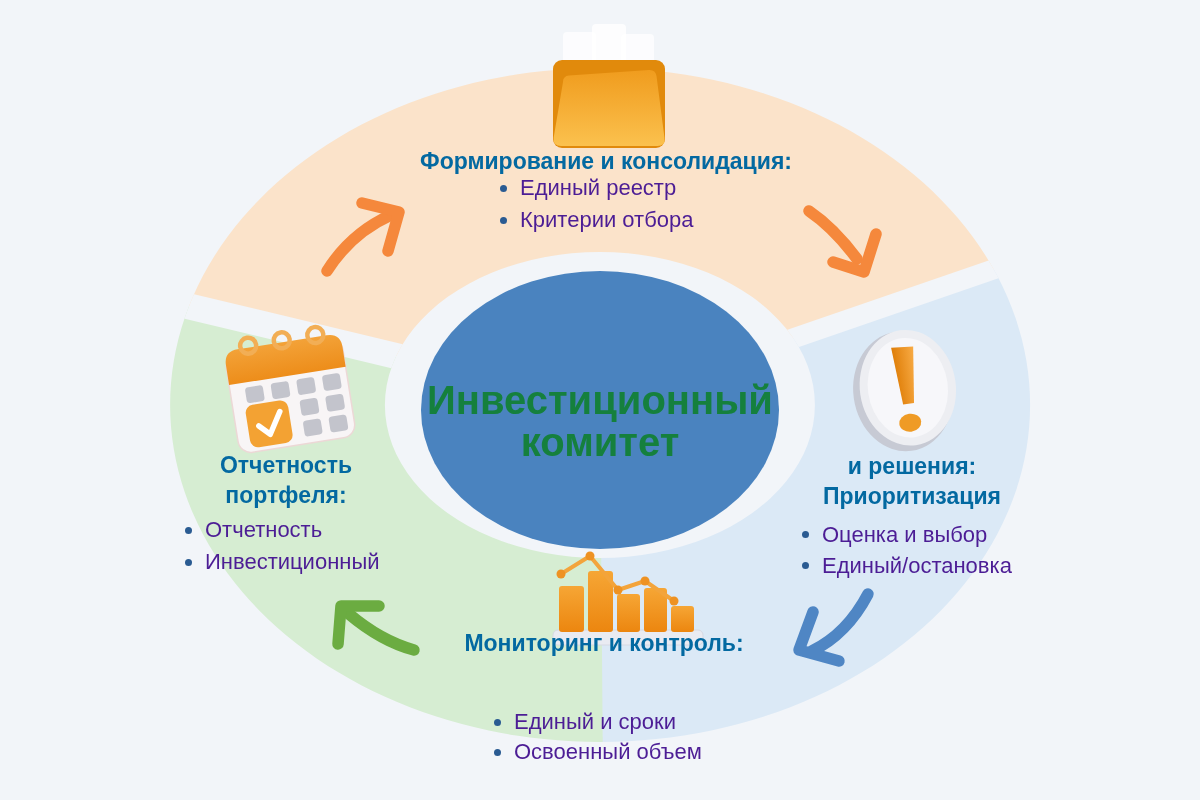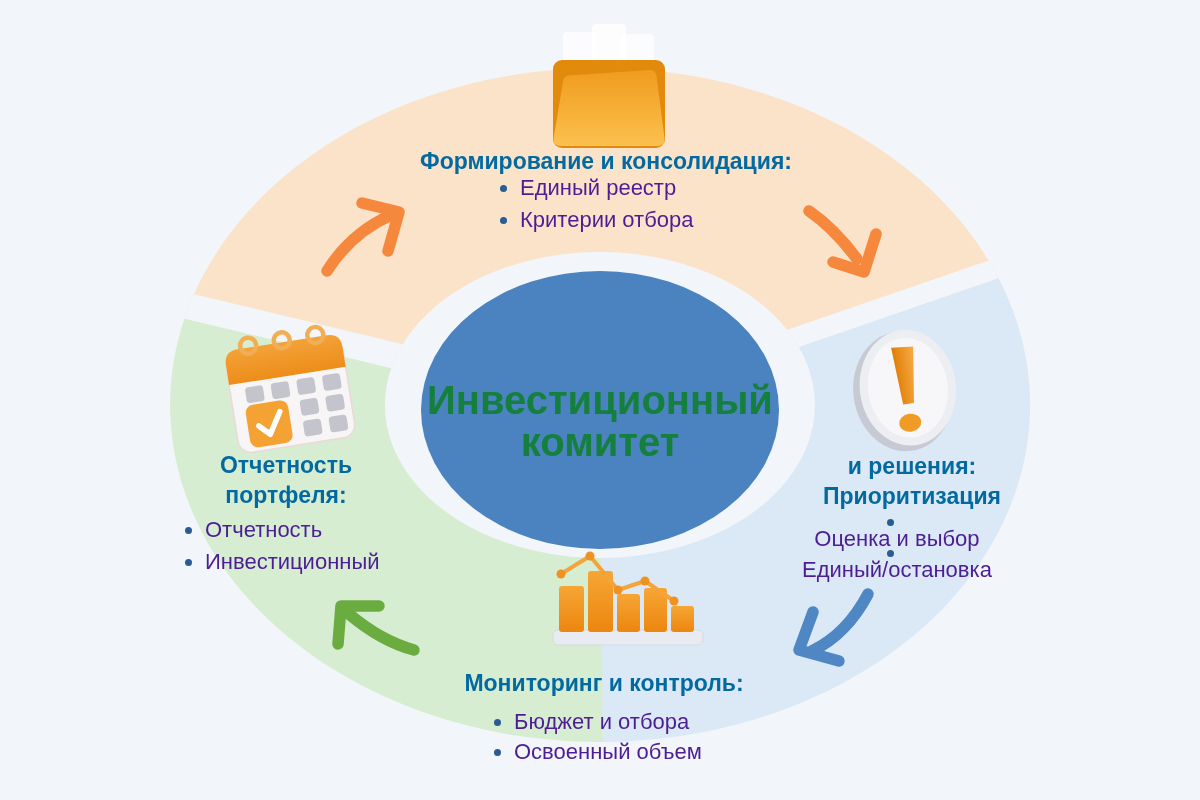--- a/index.html
+++ b/index.html
@@ -9,21 +9,21 @@
   }
   svg.diagram{position:absolute;left:0;top:0;}
   .stage-title{
     position:absolute;transform:translateX(-50%);
     font-size:23px;font-weight:700;color:#0369a1;
     text-align:center;line-height:30px;white-space:nowrap;
   }
   .bullets{position:absolute;font-size:22px;color:#4c1d95;}
   .bullet-row{display:flex;align-items:center;}
   .bullets.lh32 .bullet-row{height:32px;}
-  .bullets.lh31 .bullet-row{height:31px;flex-direction:column;}
+  .bullets.lh31 .bullet-row{height:31px;}
   .bullets.lh30 .bullet-row{height:30px;}
   .dot{width:7px;height:7px;border-radius:50%;background:#2A5B92;margin-right:13px;flex:none;}
   .center-label{
     position:absolute;left:600px;top:379px;transform:translateX(-50%);
     text-align:center;color:#15803d;font-weight:700;
     font-size:40px;line-height:42px;white-space:nowrap;
   }
 </style>
 </head>
 <body>
@@ -158,25 +158,25 @@
     <div class="bullet-row">
       <span class="dot"></span>
       <span>Оценка и выбор</span>
     </div>
     <div class="bullet-row">
       <span class="dot"></span>
       <span>Единый/остановка</span>
     </div>
   </div>
 
-  <div class="stage-title" style="left:604px;top:668px;">Мониторинг и контроль:</div>
+  <div class="stage-title" style="left:604px;top:628px;">Мониторинг и контроль:</div>
   <div class="bullets lh30" style="left:494px;top:707px;">
     <div class="bullet-row">
       <span class="dot"></span>
-      <span>Бюджет и отбора</span>
+      <span>Единый и сроки</span>
     </div>
     <div class="bullet-row">
       <span class="dot"></span>
       <span>Освоенный объем</span>
     </div>
   </div>
 
   <div class="stage-title" style="left:286px;top:450px;">
     <div>Отчетность</div>
     <div>портфеля:</div>

